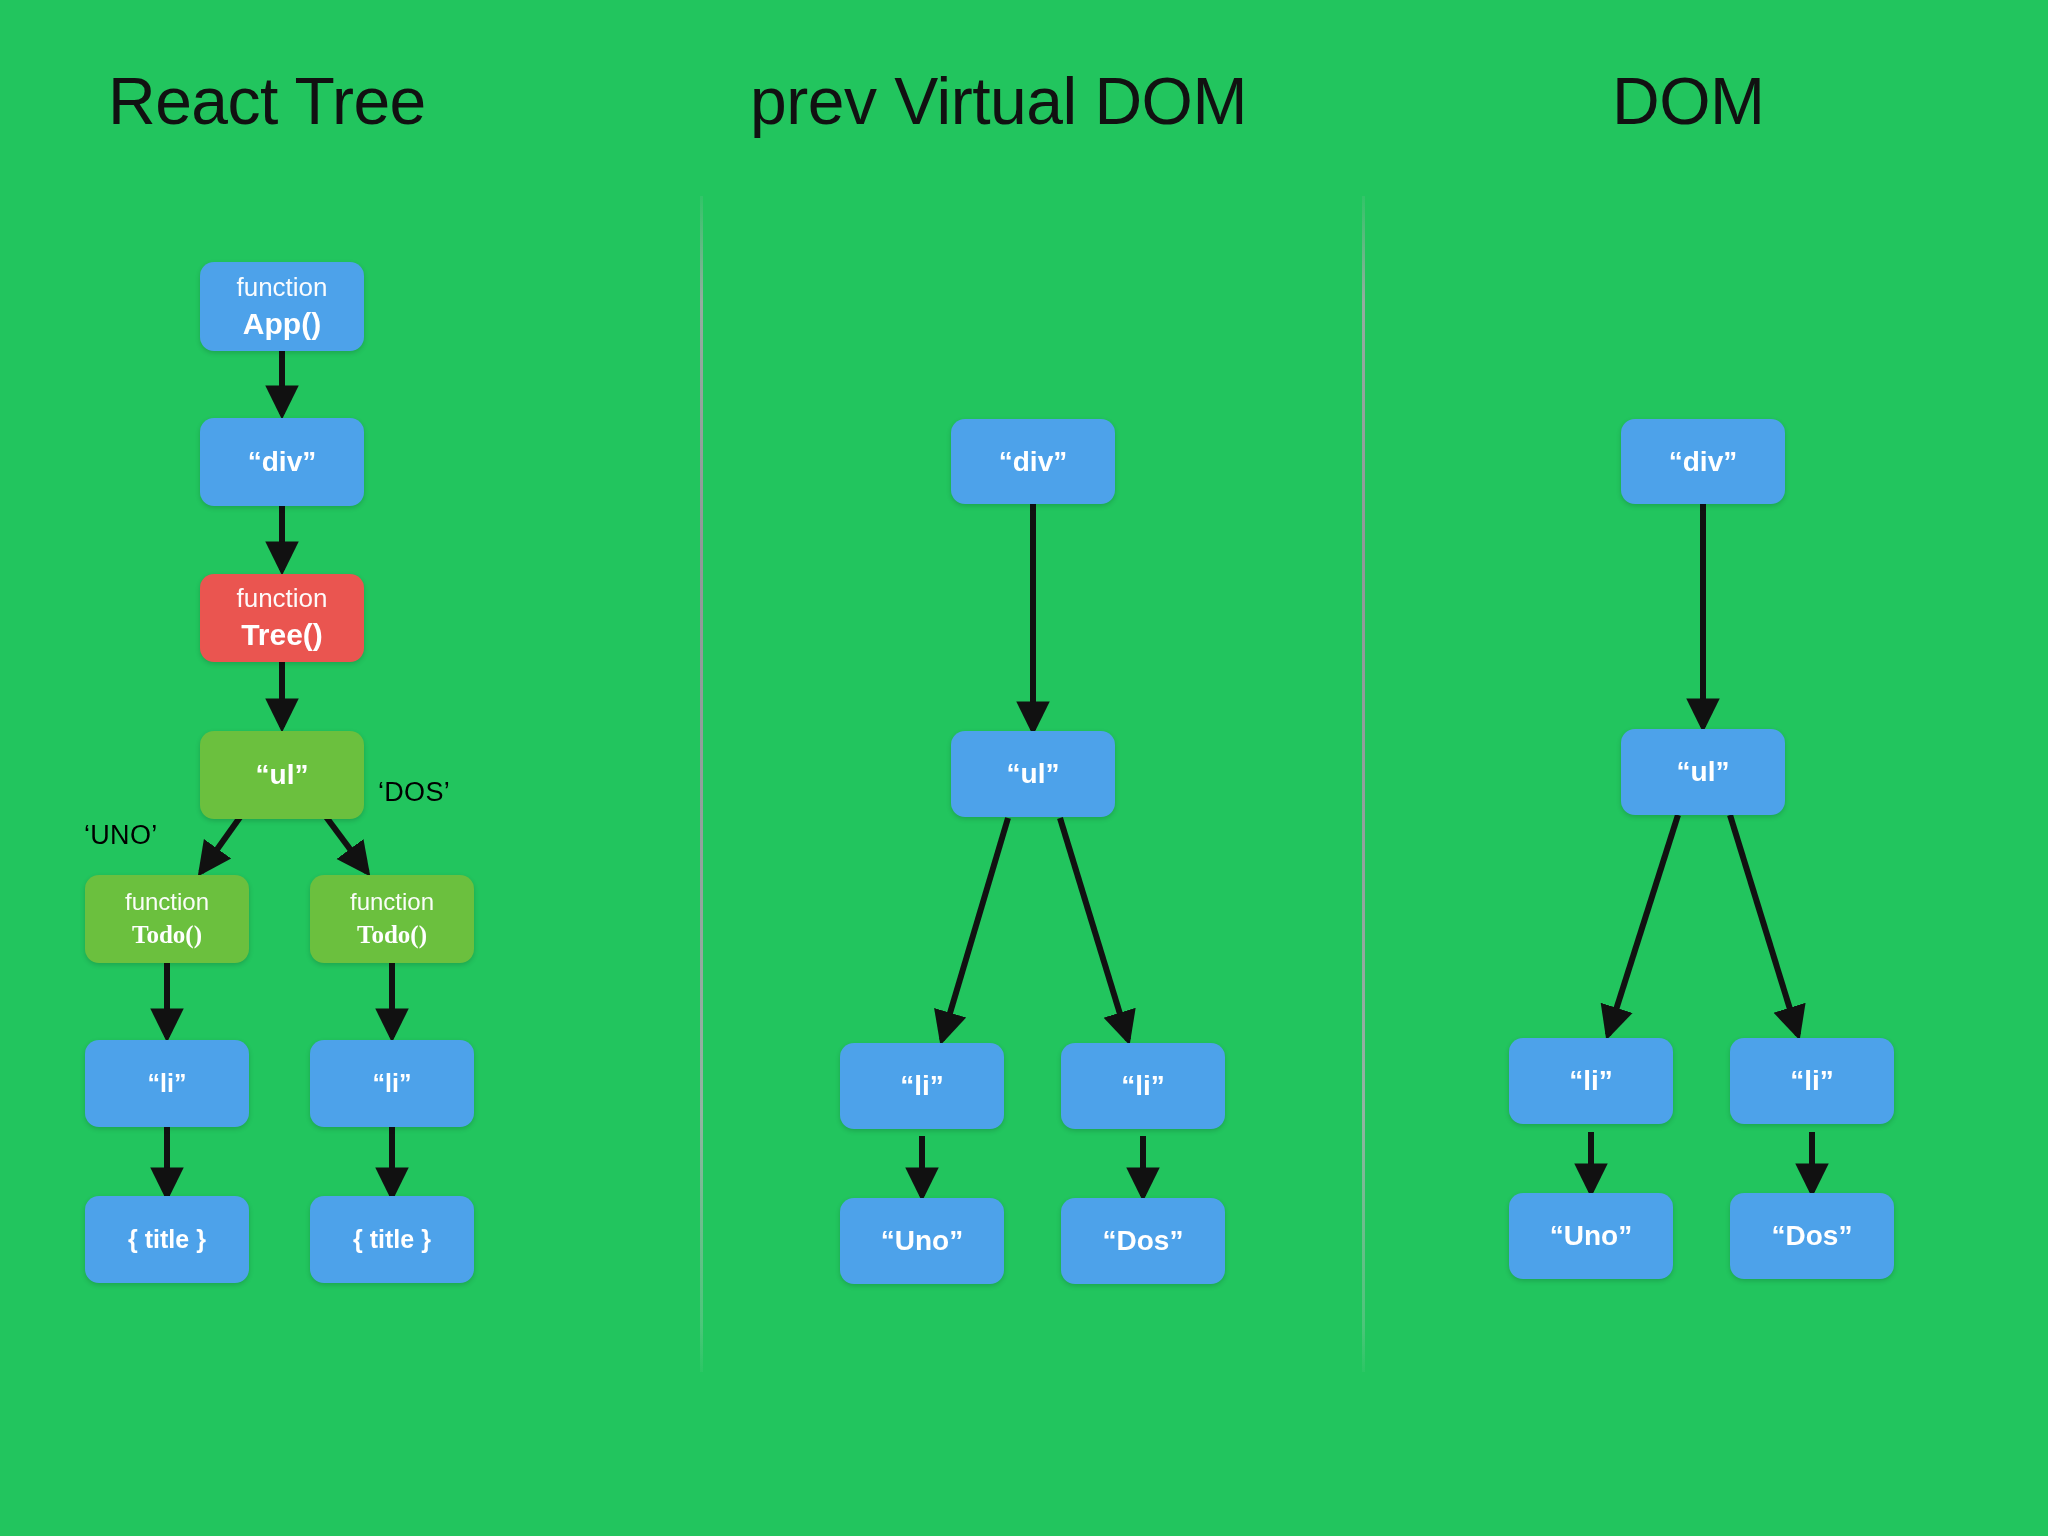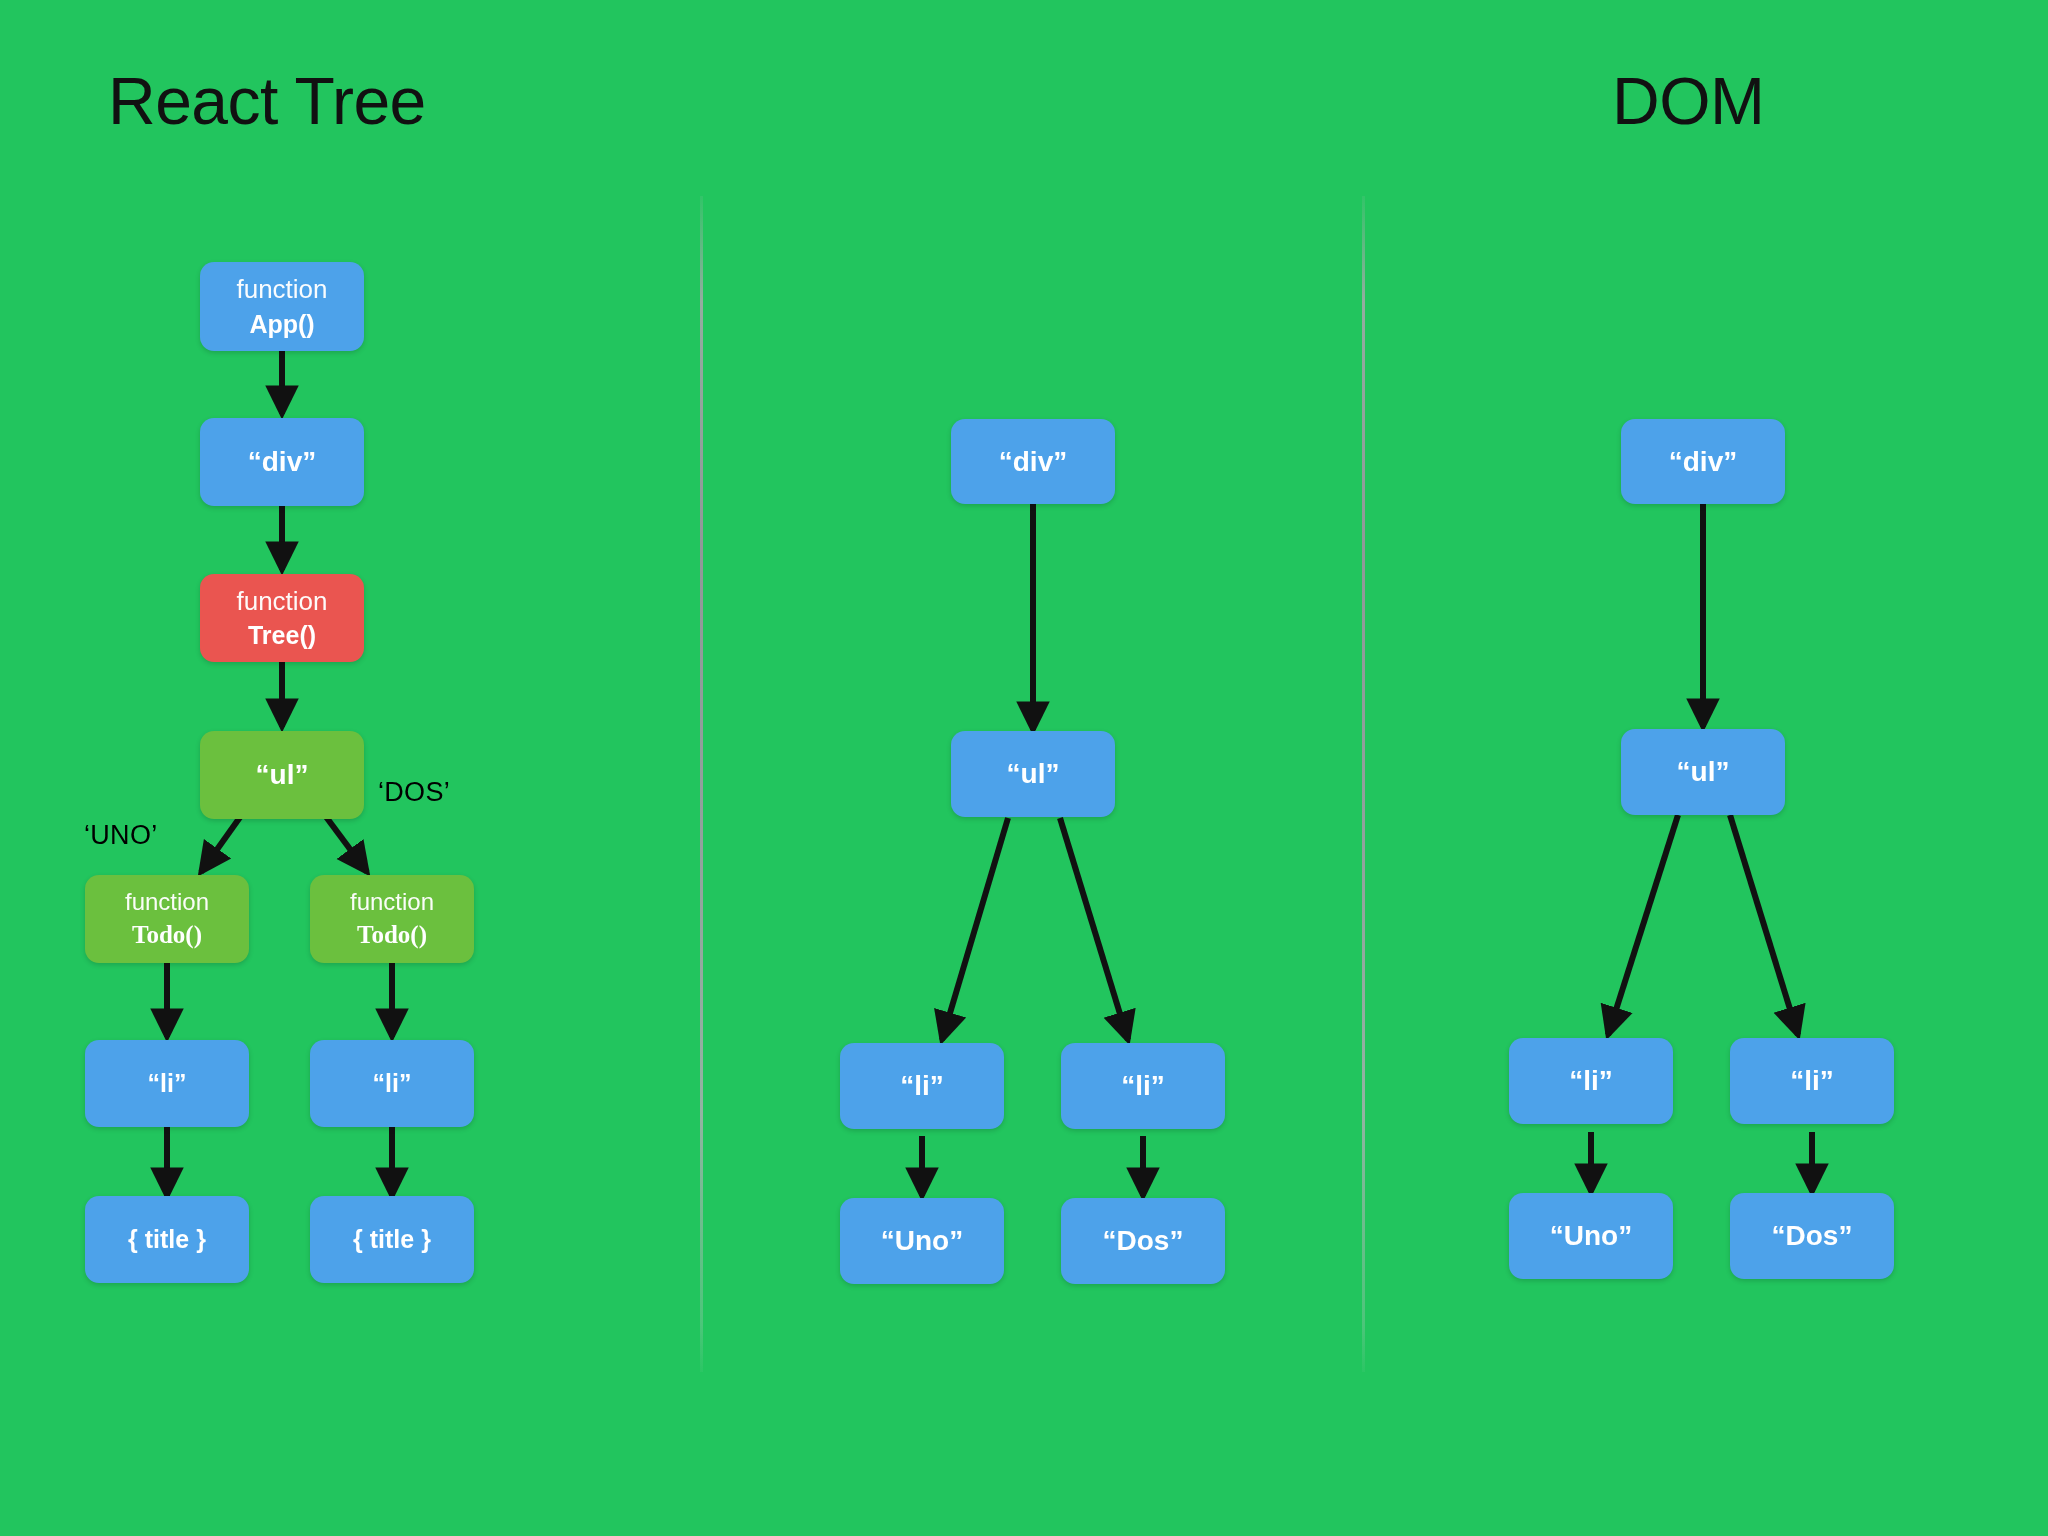--- a/index.html
+++ b/index.html
@@ -71,21 +71,21 @@
 
   .node .kw {
     font-weight: 400;
     font-size: 26px;
     line-height: 1.08;
     color: #ffffff;
     opacity: 0.97;
   }
   .node .nm {
     font-weight: 700;
-    font-size: 25px;
+    font-size: 30px;
     line-height: 1.12;
     color: #ffffff;
   }
   .node .solo {
     font-weight: 700;
     font-size: 28px;
     line-height: 1;
     color: #ffffff;
   }
   .node.small .solo { font-size: 25px; }
@@ -112,20 +112,21 @@
     height: 1536px;
     pointer-events: none;
   }
 </style>
 </head>
 <body>
 
 <div id="stage">
 
   <div id="title-react" class="col-title">React Tree</div>
+  <div id="title-prev" class="col-title">prev Virtual DOM</div>
   <div id="title-dom" class="col-title">DOM</div>
 
   <div id="sep-1" class="separator"></div>
   <div id="sep-2" class="separator"></div>
 
   <svg id="arrows" viewBox="0 0 2048 1536" xmlns="http://www.w3.org/2000/svg">
     <defs>
       <marker id="ah" viewBox="0 0 12 12" refX="9.2" refY="6" markerWidth="6.2" markerHeight="6.2" orient="auto-start-reverse">
         <path d="M 0 0.6 L 11 6 L 0 11.4 z" fill="#111111"></path>
       </marker>

